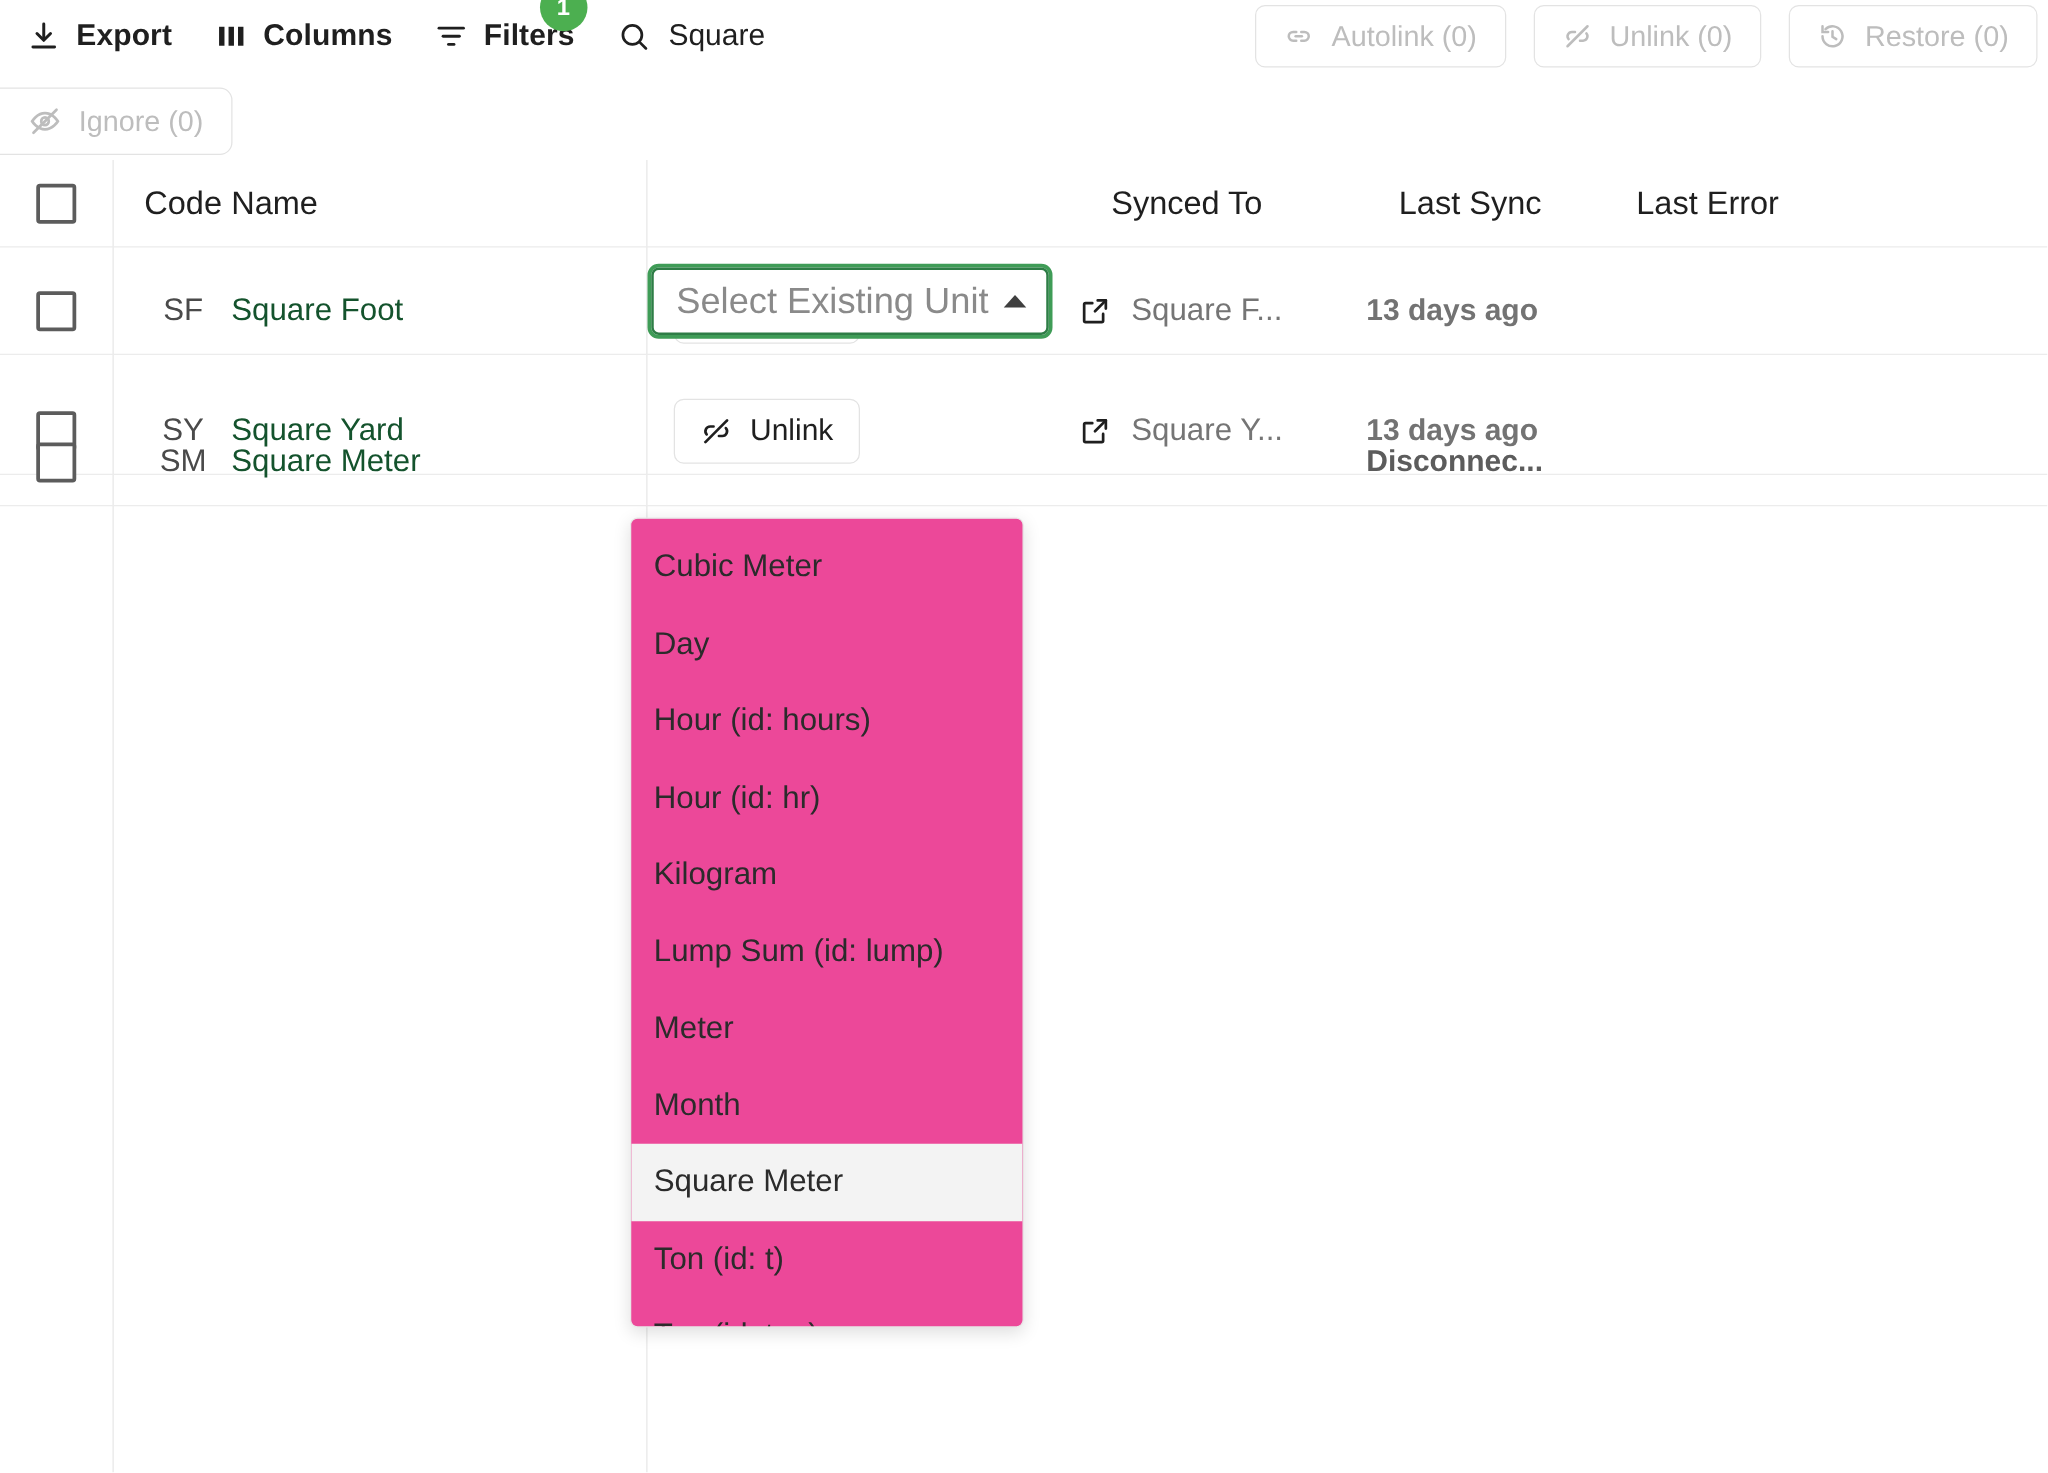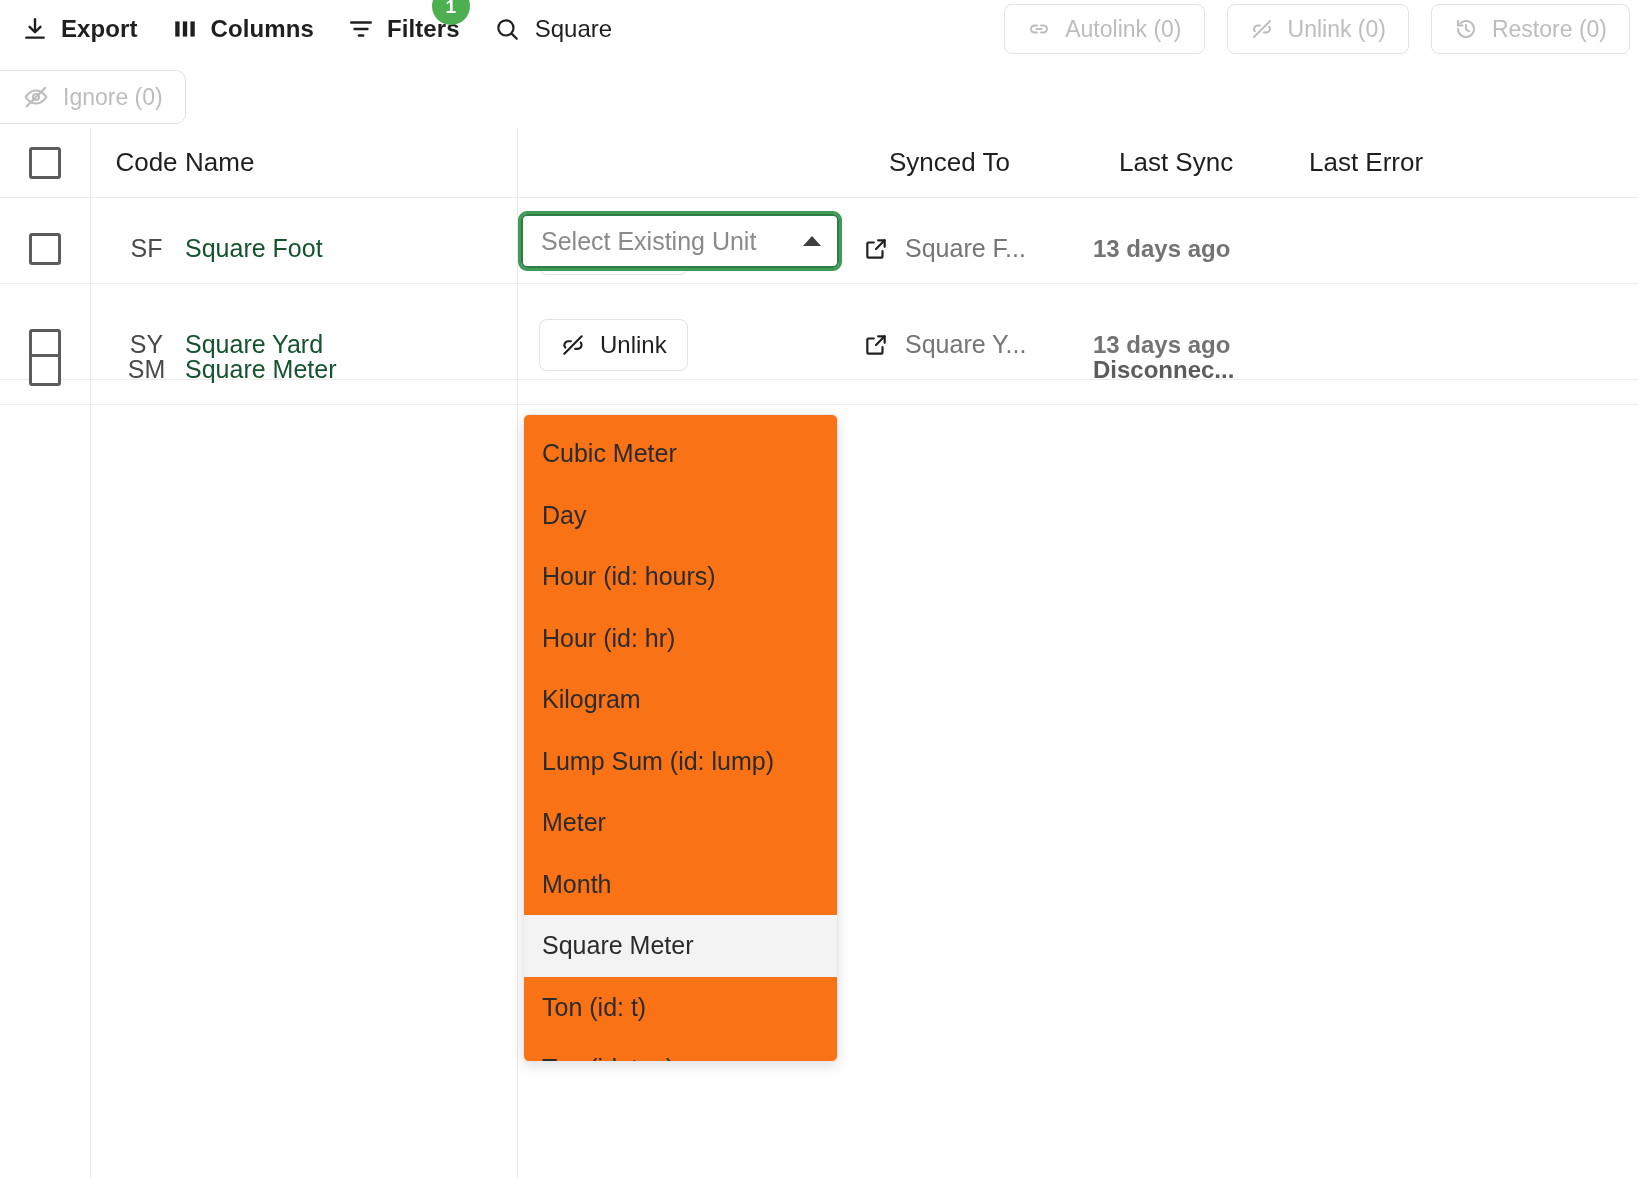--- a/index.html
+++ b/index.html
@@ -252,38 +252,38 @@
     border-radius: 9px;
     background: #ffffff;
     display: flex;
     align-items: center;
     justify-content: space-between;
     padding: 0 18px 0 20px;
     box-sizing: border-box;
     cursor: pointer;
   }
   .select-placeholder {
-    font-size: 25px;
+    font-size: 29px;
     color: #8a8a8a;
   }
   .caret-up {
     width: 0; height: 0;
     border-left: 9px solid transparent;
     border-right: 9px solid transparent;
     border-bottom: 10px solid #3f3f3f;
   }
 
   
   .dropdown {
     position: absolute;
-    left: 523px;
+    left: 504px;
     top: 414px;
     width: 315px;
     height: 648px;
-    background: #f97316;
+    background: #ec4899;
     border: 1px solid #e8e8e8;
     border-radius: 6px;
     box-shadow: 0 4px 14px rgba(0,0,0,.13);
     overflow: hidden;
     box-sizing: border-box;
   }
   .dd-inner { padding-top: 8px; }
   .dd-item {
     height: 61.5px;
     display: flex;

